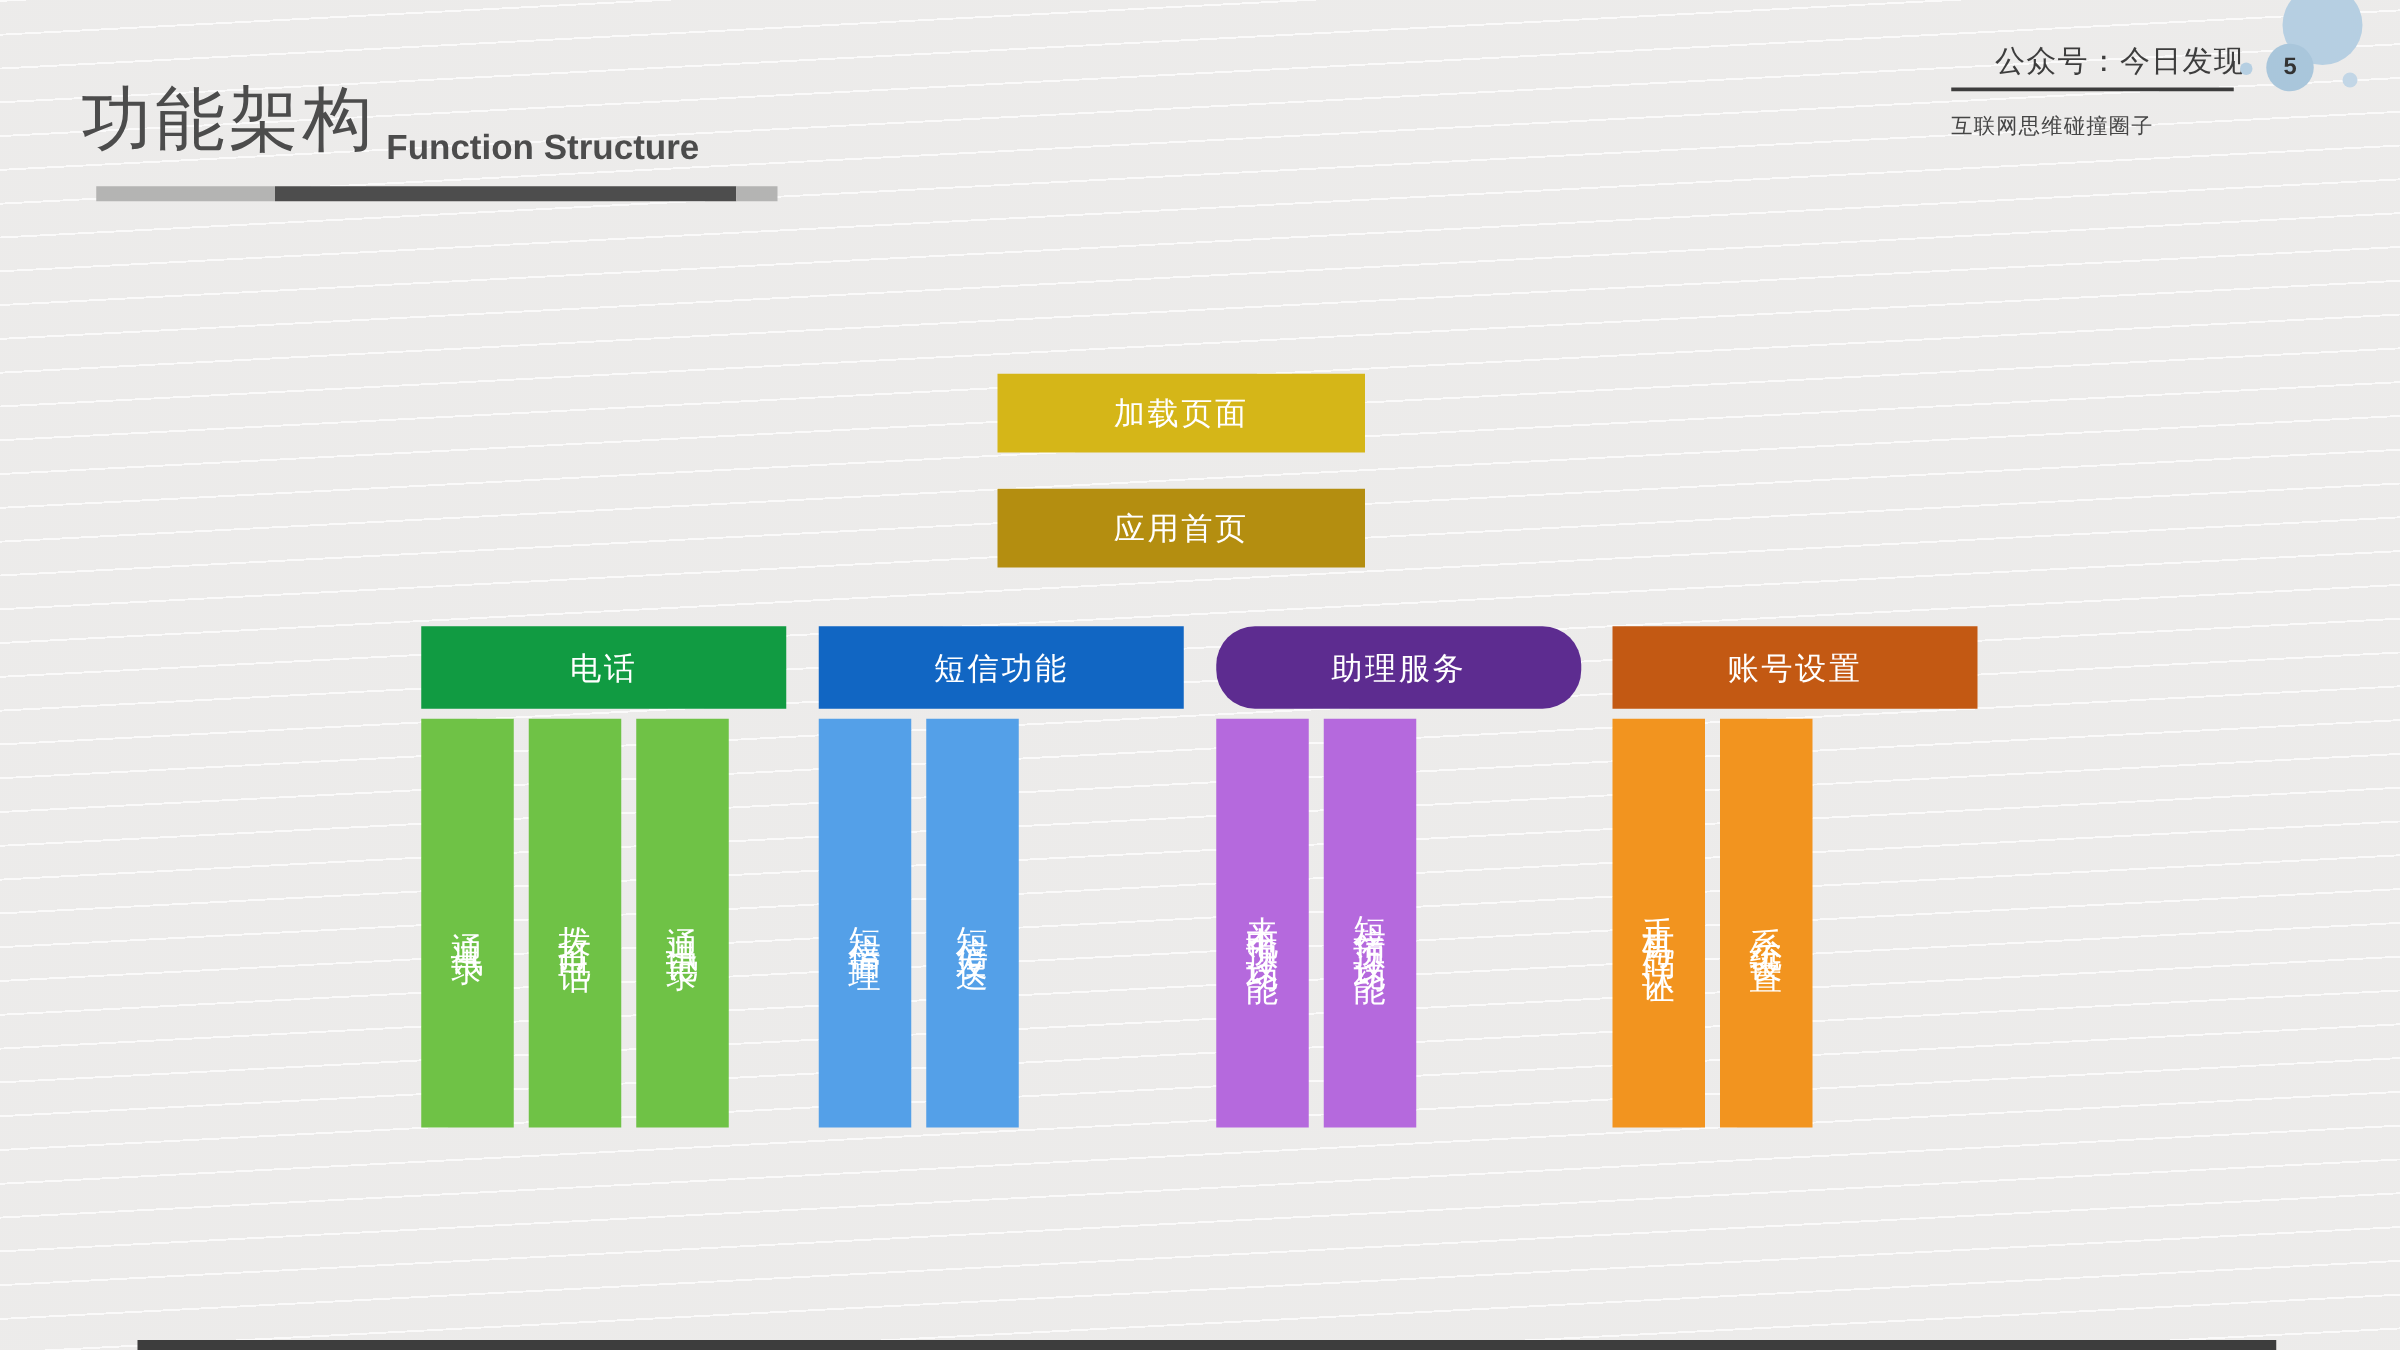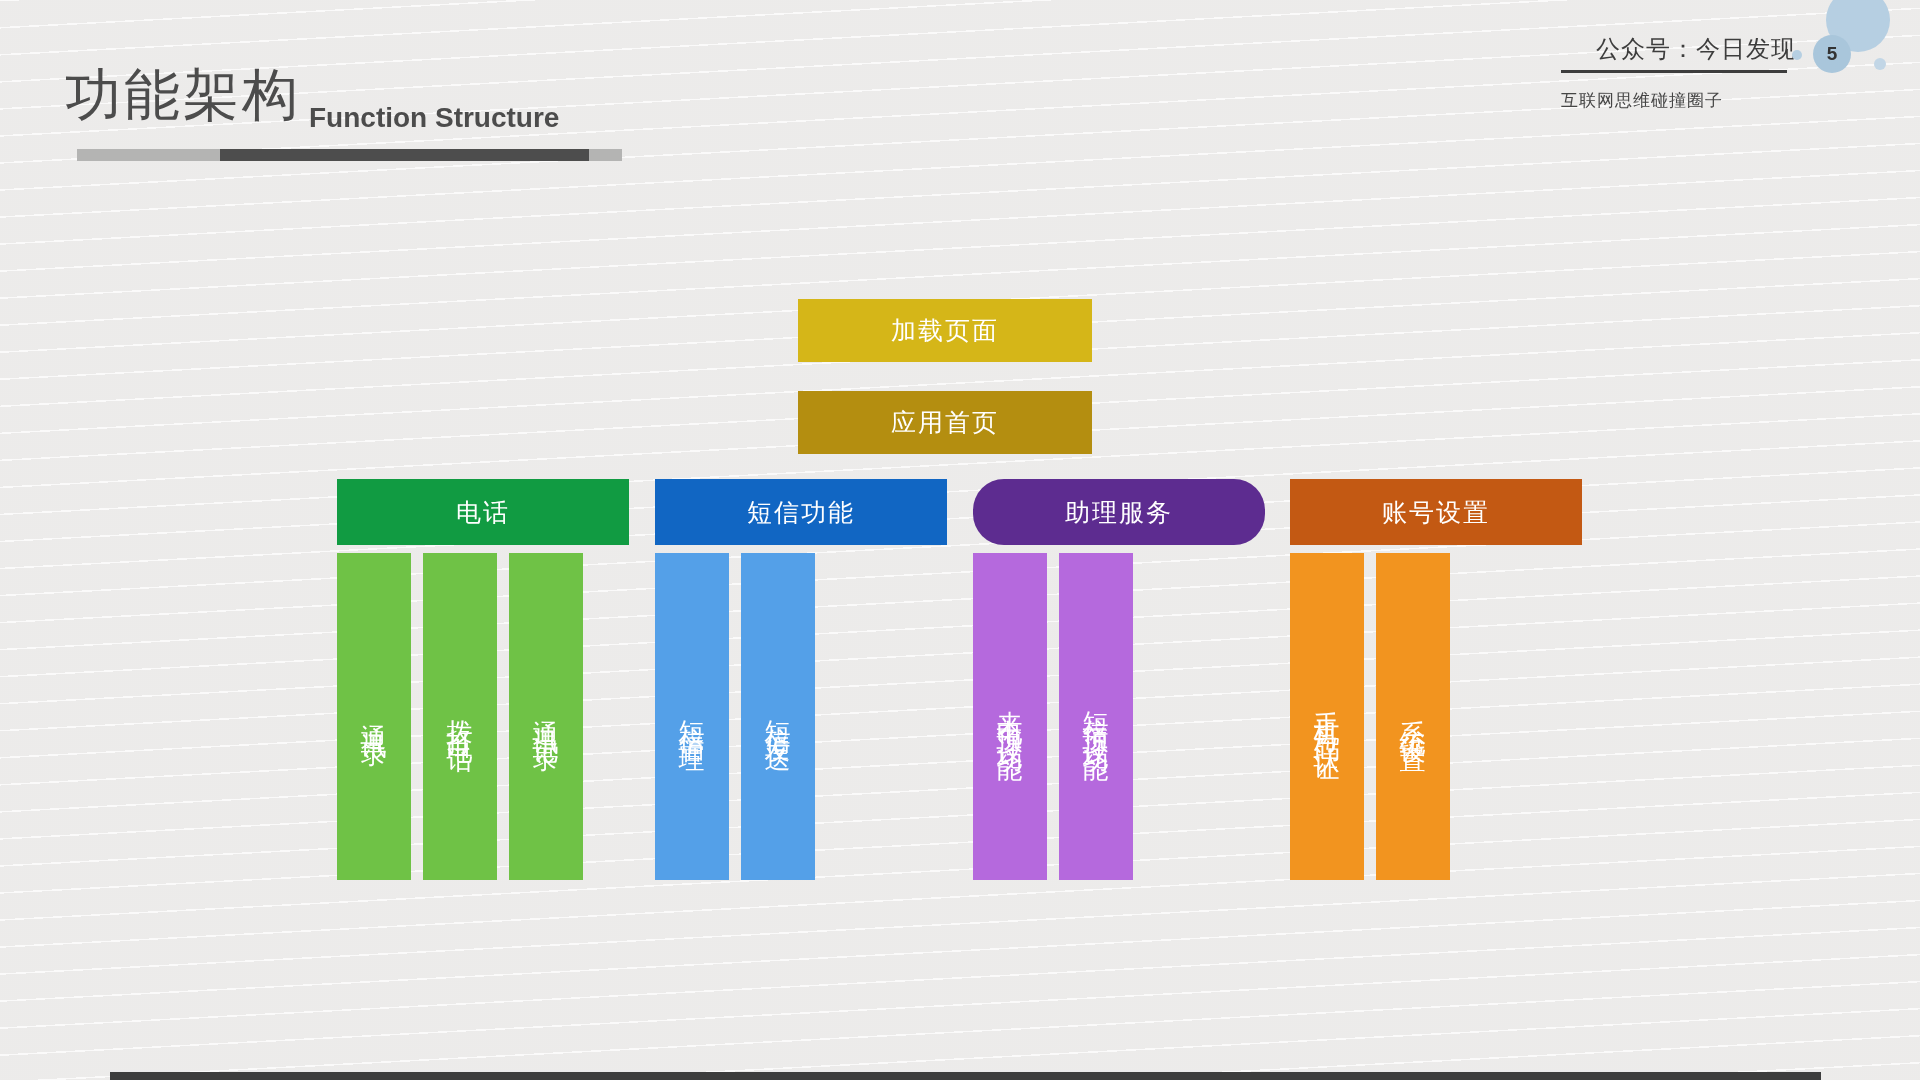--- a/index.html
+++ b/index.html
@@ -41,21 +41,21 @@
   .deco-dot-a { position: absolute; left: 1792px; top: 50px; width: 10px; height: 10px; border-radius: 50%; background: #b6cfe2; }
   .deco-dot-b { position: absolute; left: 1874px; top: 58px; width: 12px; height: 12px; border-radius: 50%; background: #c2d6e6; }
 
   
   .node { position: absolute; left: 798px; width: 294px; height: 63px; color: #ffffff; font-size: 25px;
     display: flex; align-items: center; justify-content: center; letter-spacing: 2px; }
   .node.root { top: 299px; text-align: right; }
   .node.home { top: 391px; }
 
   
-  .branch { position: absolute; top: 479px; width: 292px; }
+  .branch { position: absolute; top: 501px; width: 292px; }
   .branch-header { height: 66px; color: #ffffff; font-size: 25px;
     display: flex; align-items: center; justify-content: center; letter-spacing: 2px; }
   .branch-children { display: flex; gap: 12px; margin-top: 8px; }
   .child-bar { width: 74px; height: 327px; display: flex; align-items: center; justify-content: center; }
   .vtext { writing-mode: vertical-rl; text-orientation: upright; color: #ffffff;
     font-size: 26px; letter-spacing: 9px; line-height: 1; }
 
   .bottom-bar { position: absolute; left: 110px; right: 99px; bottom: 0; height: 8px; background: #3d3d3d; }
 </style>
 </head>

